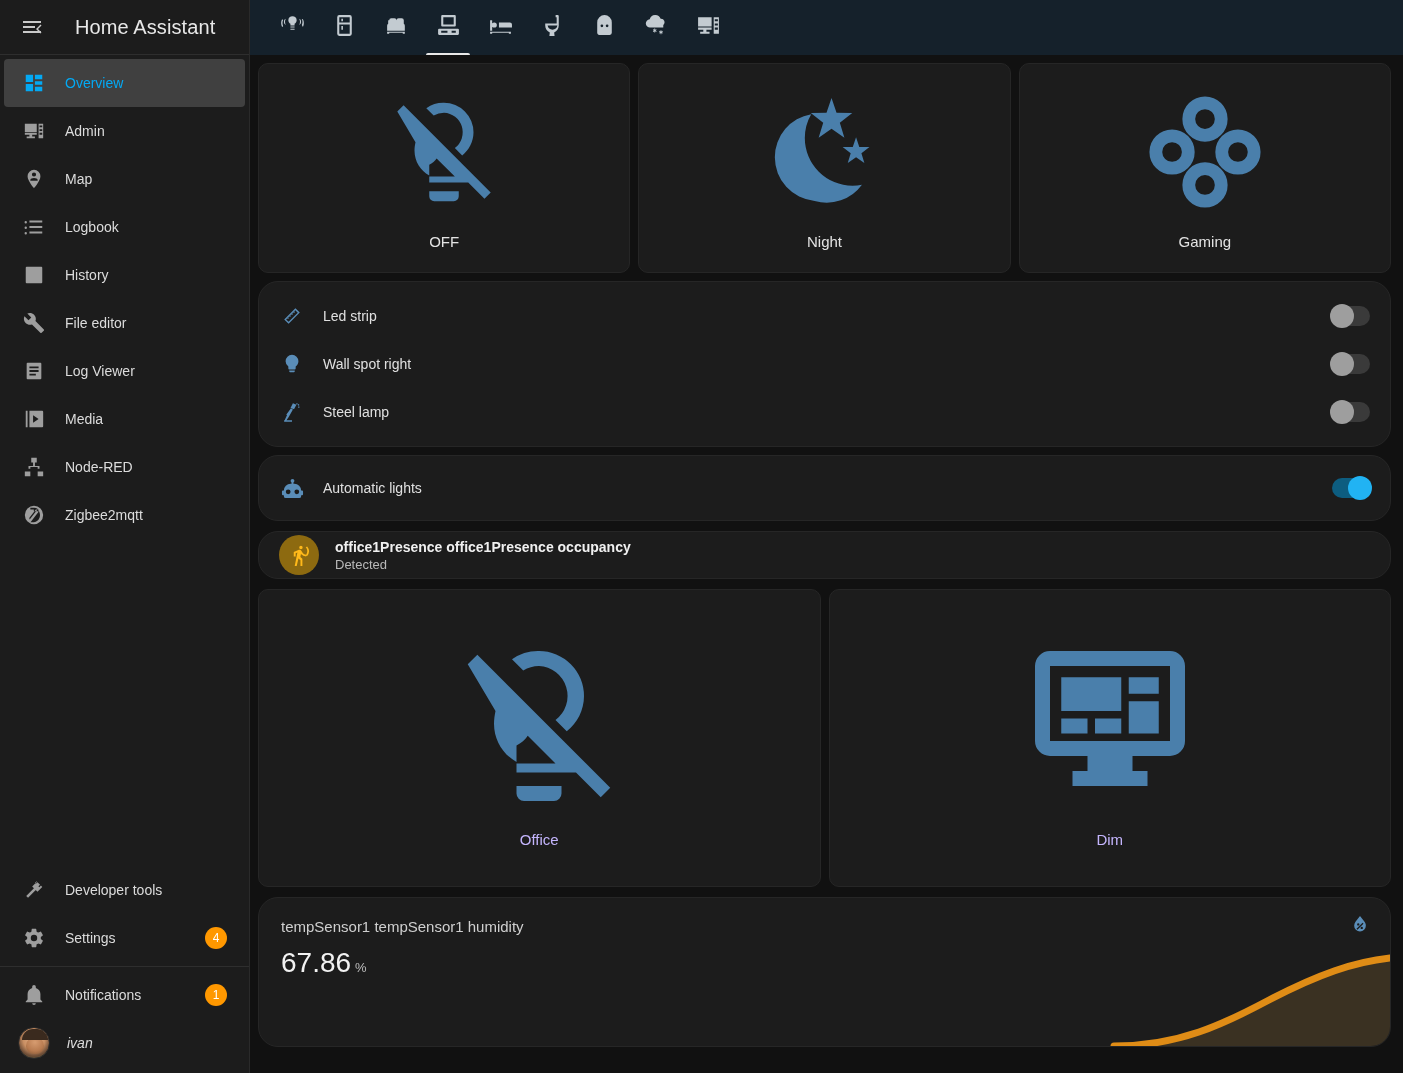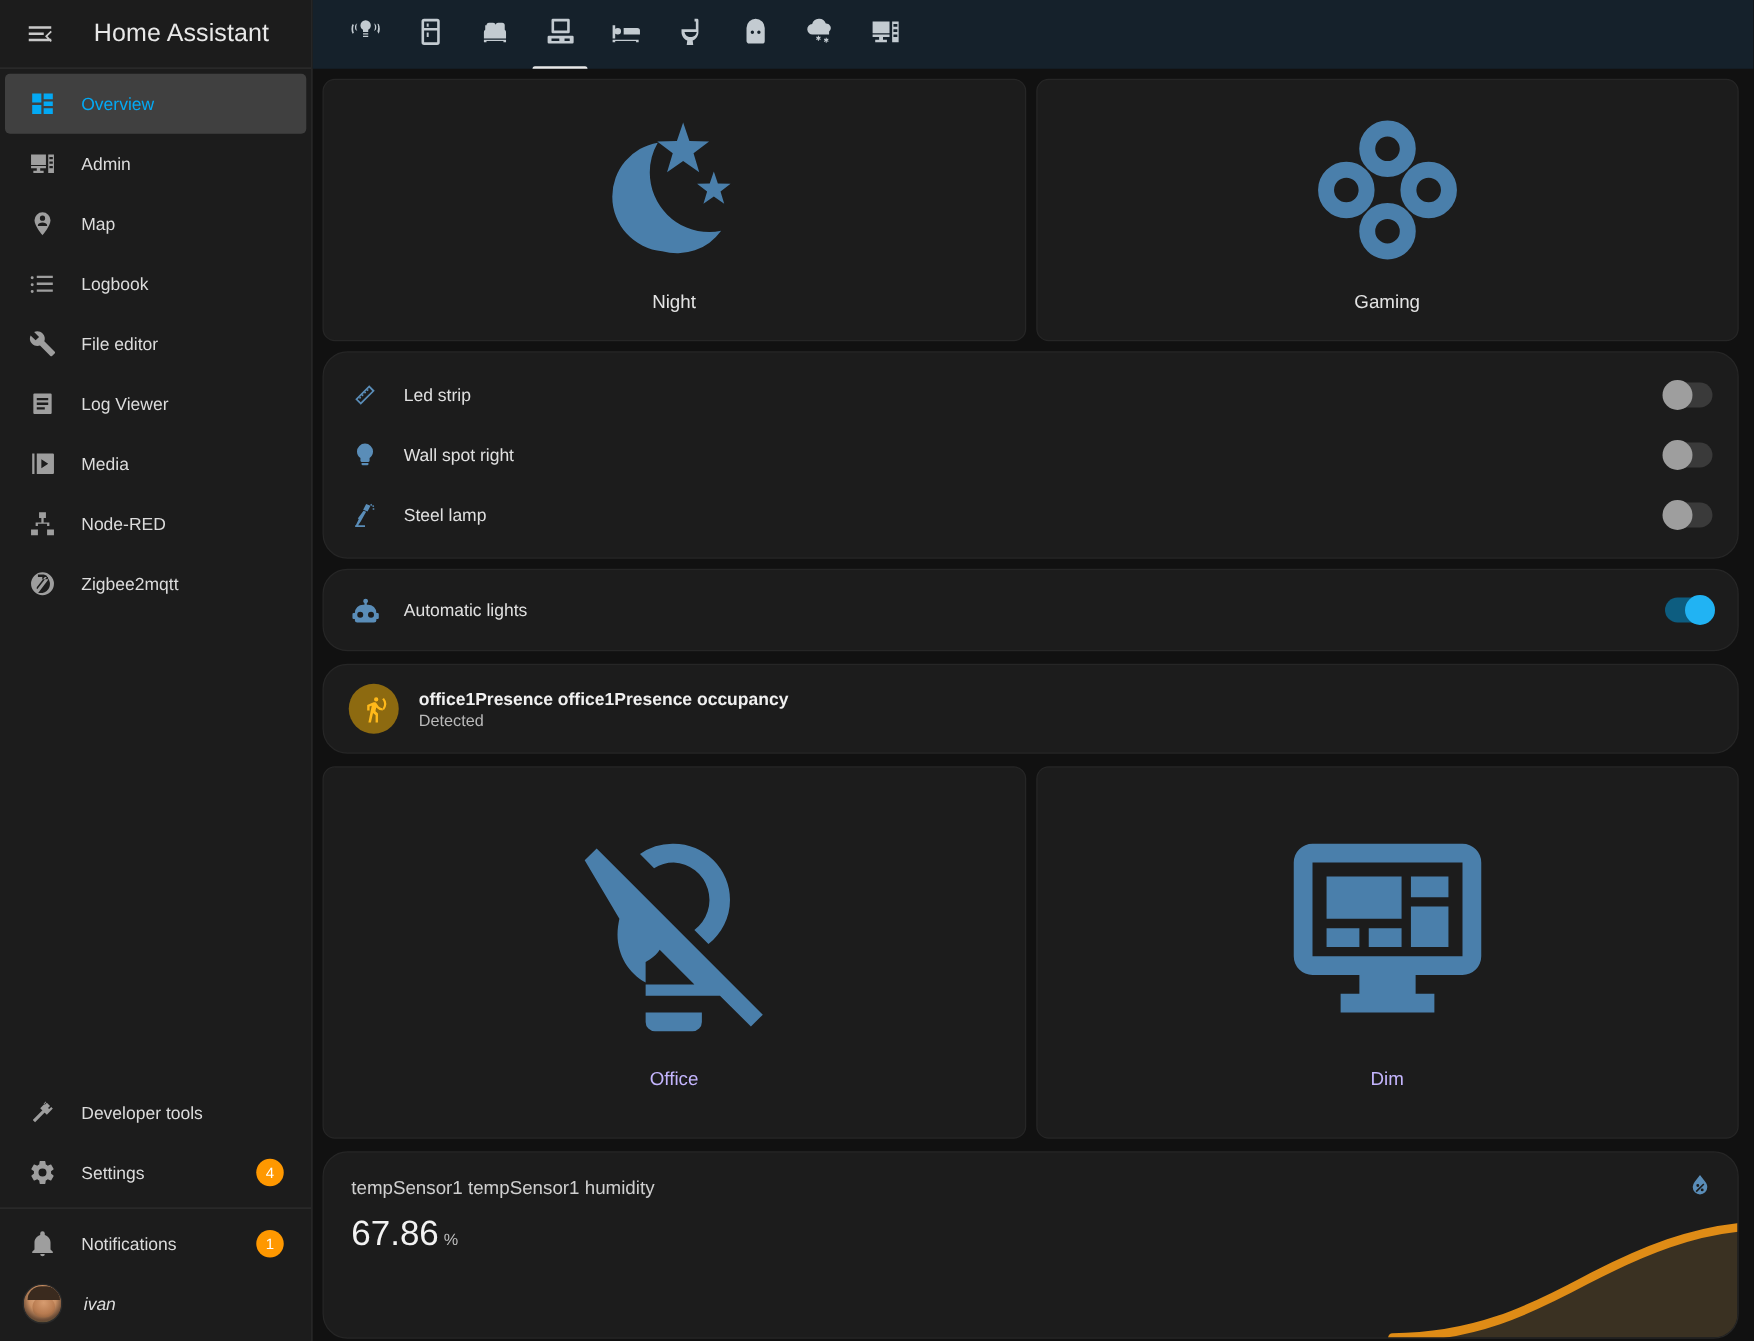--- a/index.html
+++ b/index.html
@@ -130,21 +130,21 @@
   .toggle .knob {
     position: absolute; top: -2px; left: -2px;
     width: 24px; height: 24px; border-radius: 50%;
     background: #9e9e9e;
   }
   .toggle.on { background: #0d5d80; }
   .toggle.on .knob { left: auto; right: -2px; background: #21b3f3; }
 
   .auto-card { margin-top: 8px; height: 66px; display: flex; align-items: center; padding: 0 20px 0 22px; }
 
-  .presence-card { margin-top: 10px; height: 72px; display: flex; align-items: center; padding: 0 20px; }
+  .presence-card { margin-top: 10px; height: 48px; display: flex; align-items: center; padding: 0 20px; }
   .pbadge {
     width: 40px; height: 40px; border-radius: 50%;
     background: #8d6a10; color: #ffb91a;
     display: flex; align-items: center; justify-content: center;
     margin-right: 16px;
   }
   .ptexts { display: flex; flex-direction: column; justify-content: center; }
   .ptitle { font-size: 14px; color: #f0f0f0; font-weight: 700; line-height: 18px; }
   .psub { font-size: 13px; color: #b9b9b9; line-height: 17px; }
 
@@ -217,20 +217,28 @@
 
       <div class="sb-item">
         <span class="ic">
           <svg width="22" height="22" viewBox="0 0 24 24" fill="currentColor">
               <path d="M7 5h14v2H7V5m0 6h14v2H7v-2m0 6h14v2H7v-2M3 5.5a1.3 1.3 0 1 1 0 2.6 1.3 1.3 0 0 1 0-2.6m0 6a1.3 1.3 0 1 1 0 2.6 1.3 1.3 0 0 1 0-2.6m0 6a1.3 1.3 0 1 1 0 2.6 1.3 1.3 0 0 1 0-2.6Z"></path>
             </svg>
         </span>
         <span class="lb">Logbook</span>
       </div>
 
+      <div class="sb-item">
+        <span class="ic">
+          <svg width="22" height="22" viewBox="0 0 24 24" fill="currentColor">
+              <path d="M4 3h16a1 1 0 0 1 1 1v16a1 1 0 0 1-1 1H4a1 1 0 0 1-1-1V4a1 1 0 0 1 1-1m3 11h2v4H7v-4m4-6h2v10h-2V8m4 3h2v7h-2v-7Z"></path>
+            </svg>
+        </span>
+        <span class="lb">History</span>
+      </div>
 
       <div class="sb-item">
         <span class="ic">
           <svg width="22" height="22" viewBox="0 0 24 24" fill="currentColor">
               <path d="M22.7 19l-9.1-9.1c.9-2.3.4-5-1.5-6.9-2-2-5-2.4-7.4-1.3L9 6 6 9 1.6 4.7C.4 7.1.9 10.1 2.9 12.1c1.9 1.9 4.6 2.4 6.9 1.5l9.1 9.1c.4.4 1 .4 1.4 0l2.3-2.3c.5-.4.5-1.1.1-1.4Z"></path>
             </svg>
         </span>
         <span class="lb">File editor</span>
       </div>
 
@@ -377,20 +385,28 @@
               <path d="M2 4h13v9H2V4m0 10h13v2H10v2h3v2H4v-2h3v-2H2v-2m15-10h5v16h-5V4m1 2v2h3V6h-3m0 4v2h3v-2h-3m0 4v2h3v-2h-3Z"></path>
             </svg>
         </span>
       </div>
     </div>
 
     <div class="content">
 
       <div class="row-scenes">
 
+        <div class="scene-card">
+          <div class="scene-icon">
+            <svg width="118" height="118" viewBox="0 0 24 24" fill="currentColor">
+              <path d="M2.5 3.77 3.78 2.5l17.72 17.73-1.27 1.27-3.3-3.3H9v-1.4c-1.8-1-3-2.9-3-5.1 0-.6.1-1.2.2-1.7L2.5 3.77M9 21v-1h6v1a1 1 0 0 1-1 1h-4a1 1 0 0 1-1-1m3-19a6 6 0 0 1 6 6c0 1.9-.9 3.6-2.3 4.7l-1.5-1.5A4 4 0 0 0 12 4a4 4 0 0 0-2.1.6L8.4 3.1A6 6 0 0 1 12 2M9 17h5.2l-3.7-3.7c-.3.5-.9 1-1.5 1.3V17Z"></path>
+            </svg>
+          </div>
+          <div class="scene-label">OFF</div>
+        </div>
 
         <div class="scene-card">
           <div class="scene-icon">
             <svg width="118" height="118" viewBox="0 0 24 24" fill="currentColor">
               <path d="M17.75 4.09 15.22 6.03l.93 3.07-2.62-1.81-2.62 1.81.93-3.07-2.53-1.94 3.2-.06L13.53 1l1.02 3.03 3.2.06M21.25 11 19.61 12.25l.6 1.98-1.69-1.17-1.69 1.17.6-1.98L15.79 11l2.06-.04L18.52 9l.66 1.96 2.07.04M10.1 21.95a8.9 8.9 0 0 1-8.1-8.87A8.9 8.9 0 0 1 9.4 4.3a9.66 9.66 0 0 0-1.3 4.85 9.7 9.7 0 0 0 9.7 9.7c.66 0 1.3-.07 1.92-.2a8.87 8.87 0 0 1-9.62 3.3Z"></path>
             </svg>
           </div>
           <div class="scene-label">Night</div>
         </div>
 

